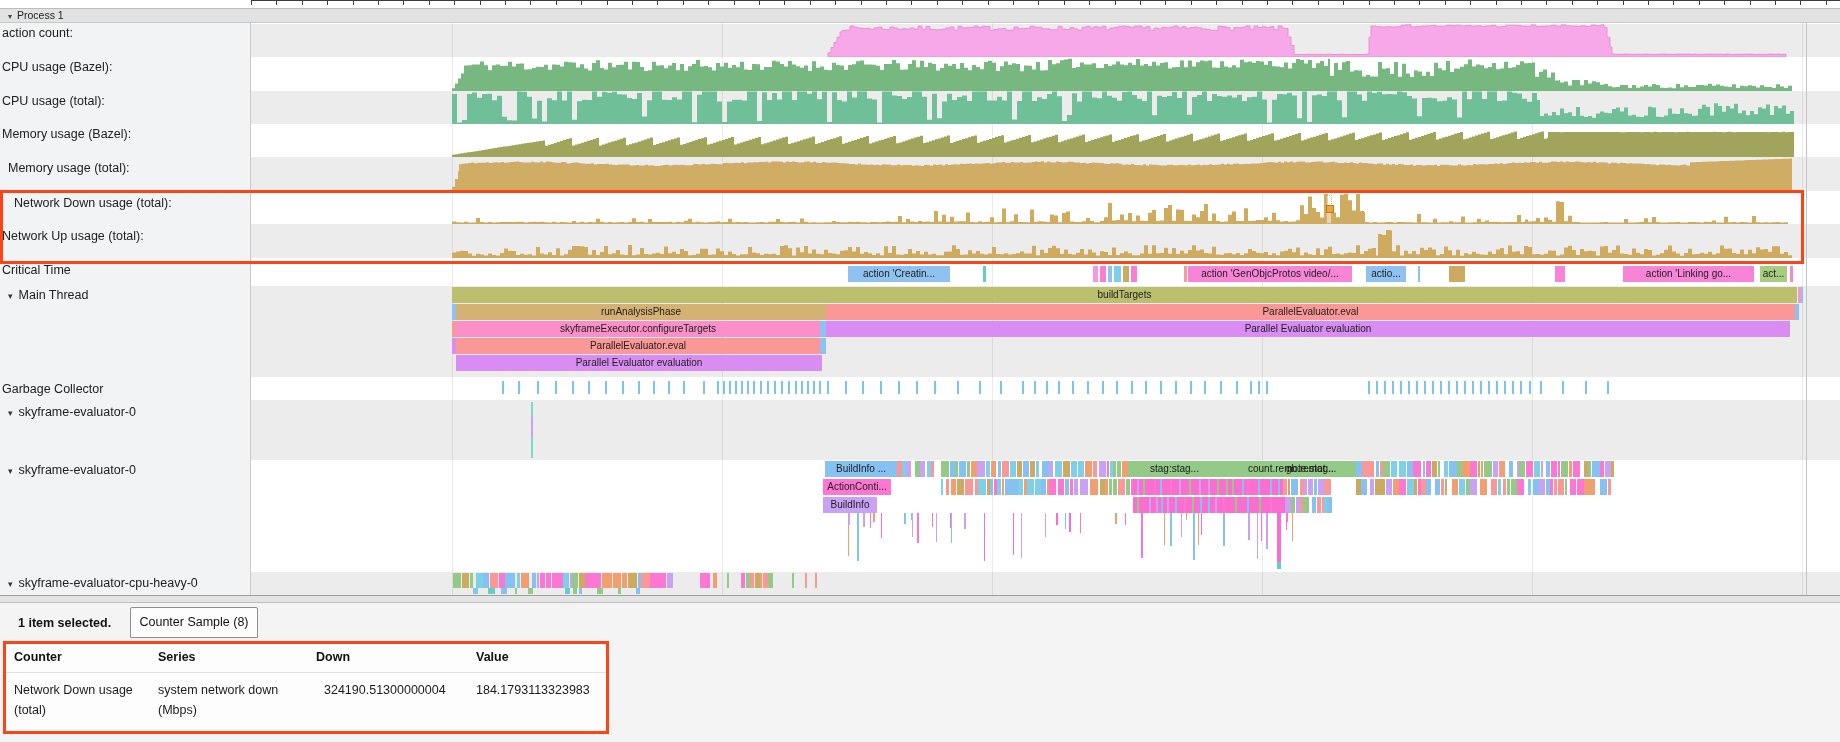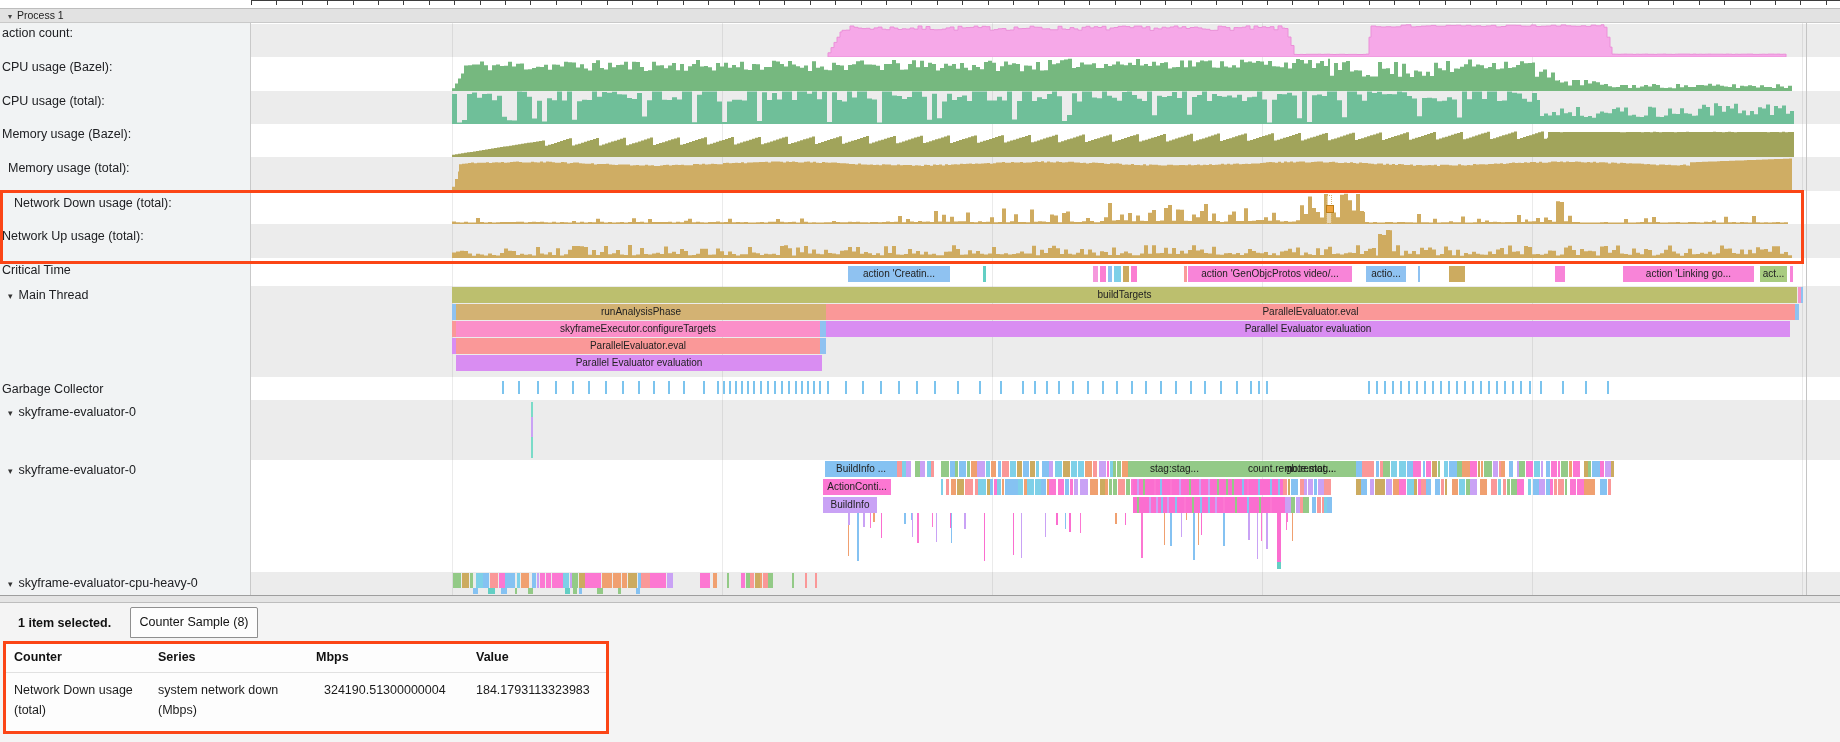--- a/index.html
+++ b/index.html
@@ -614,21 +614,21 @@
     <div id="gutter-line"></div>
   </div>
   <div class="hl-box" id="hl-network" style="left: 0px; top: 190px; width: 1804px; height: 74px;"></div>
   <div id="splitter"></div>
   <div id="bottom-panel">
     <div id="selected-text">1 item selected.</div>
     <div id="tab-counter-sample">Counter Sample (8)</div>
     <div id="detail-table">
         <div class="th" style="left: 8px;">Counter</div>
         <div class="th" style="left: 152px;">Series</div>
-        <div class="th" style="left: 310px;">Mbps</div>
+        <div class="th" style="left: 310px;">Down</div>
         <div class="th" style="left: 470px;">Value</div>
         <div class="hdr-line"></div>
         <div class="td" style="left: 8px;">
           <div>Network Down usage</div>
           <div>(total)</div>
         </div>
         <div class="td" style="left: 152px;">
           <div>system network down</div>
           <div>(Mbps)</div>
         </div>

